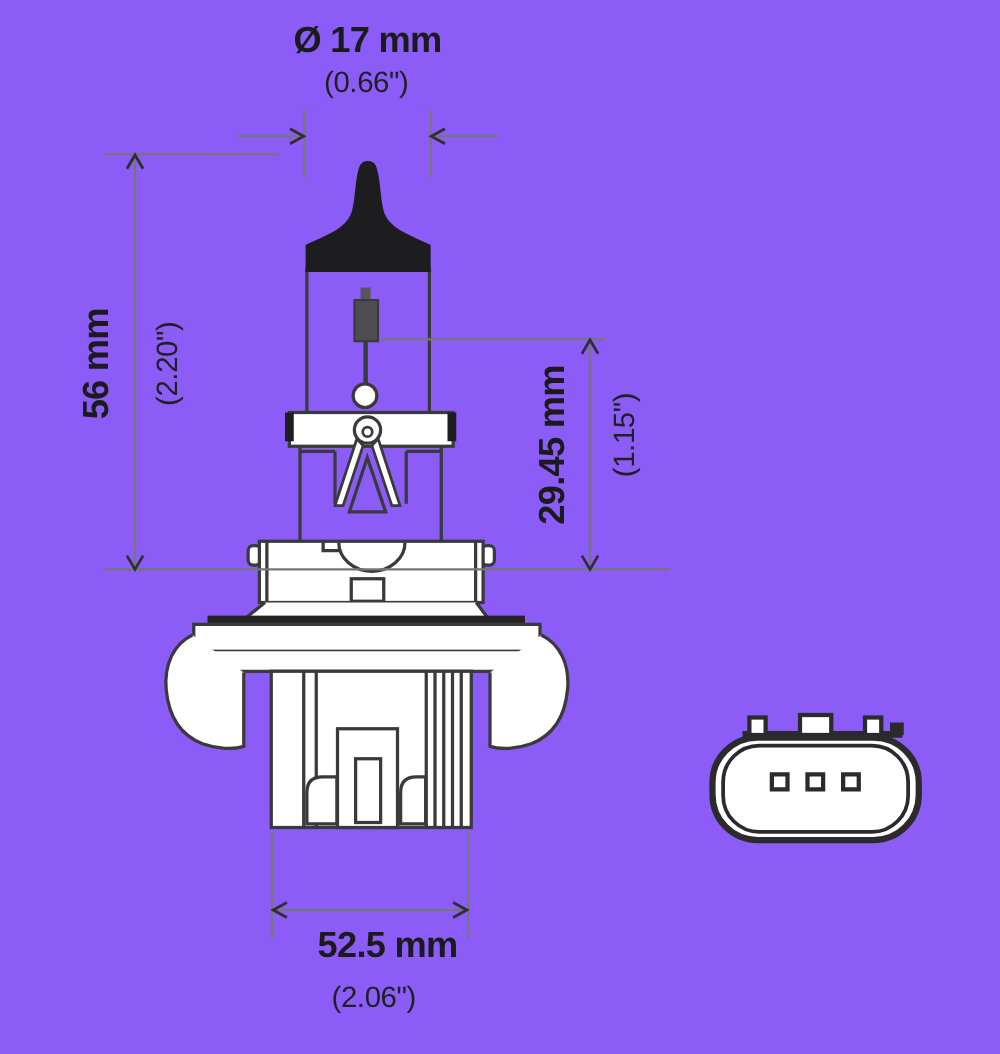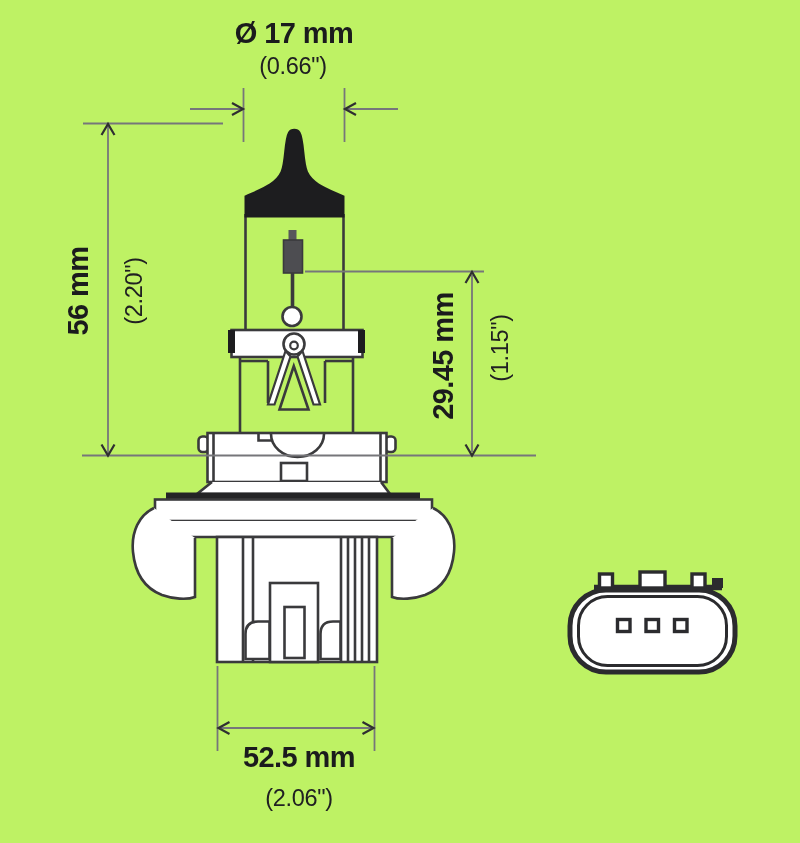--- a/index.html
+++ b/index.html
@@ -1,17 +1,17 @@
 <!DOCTYPE html>
 <html><head>
 <meta charset="utf-8">
 <style>
   html,body{margin:0;padding:0;background:#ffffff;}
   .canvas{
-    position:relative;width:800px;height:843px;background:#bef264;overflow:hidden;
+    position:relative;width:800px;height:843px;background:#8b5cf6;overflow:hidden;
     font-family:"Liberation Sans","DejaVu Sans",sans-serif;
   }
   .canvas svg{position:absolute;left:0;top:0;}
   .dim-label{
     position:absolute;white-space:nowrap;color:#1b1b1d;
     font-weight:bold;font-size:29px;letter-spacing:-0.6px;
     transform:translate(-50%,-50%);
   }
   .dim-sub{
     font-weight:normal;font-size:23.5px;letter-spacing:-0.3px;color:#202022;
@@ -156,15 +156,15 @@
 
   <div class="dim-label" style="left:294px;top:33px;">Ø 17 mm</div>
   <div class="dim-label dim-sub" style="left:293px;top:66px;">(0.66")</div>
 
   <div class="dim-label vlabel" style="left:78px;top:291px;">56 mm</div>
   <div class="dim-label dim-sub vlabel" style="left:134px;top:291px;">(2.20")</div>
 
   <div class="dim-label vlabel" style="left:443px;top:356px;">29.45 mm</div>
   <div class="dim-label dim-sub vlabel" style="left:500px;top:348px;">(1.15")</div>
 
-  <div class="dim-label" style="left:299px;top:757px;">52.5 mm</div>
+  <div class="dim-label" style="left:310px;top:757px;">52.5 mm</div>
   <div class="dim-label dim-sub" style="left:299px;top:798px;">(2.06")</div>
 </div>
 
 </body></html>

